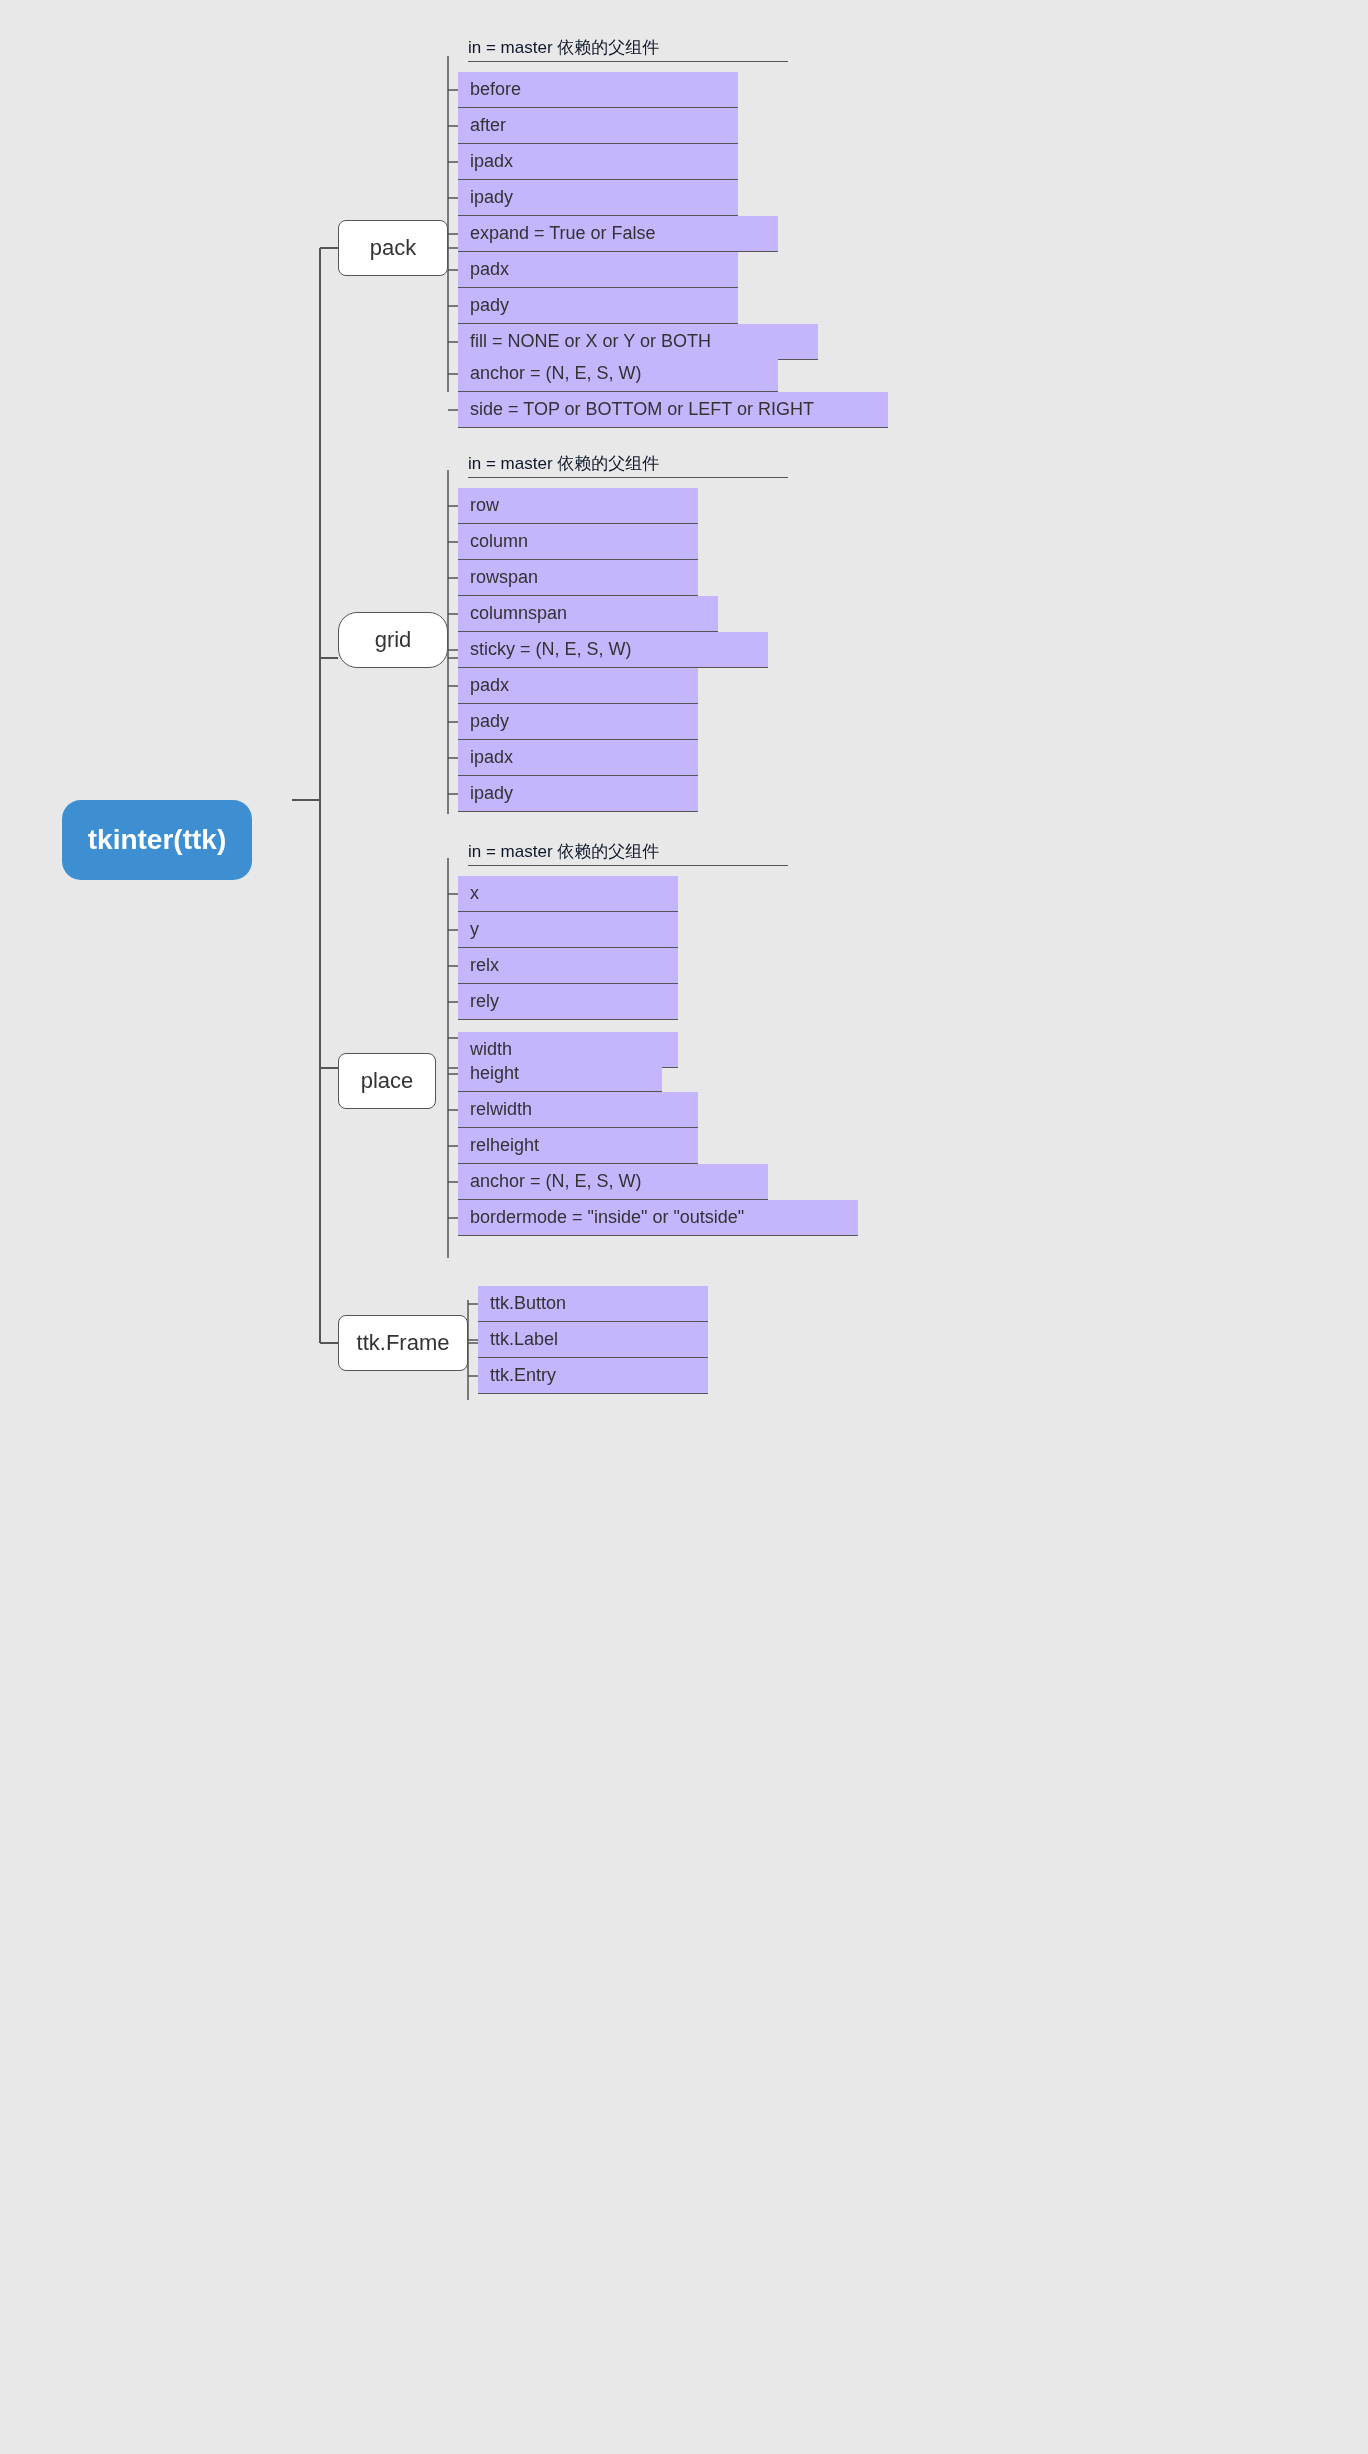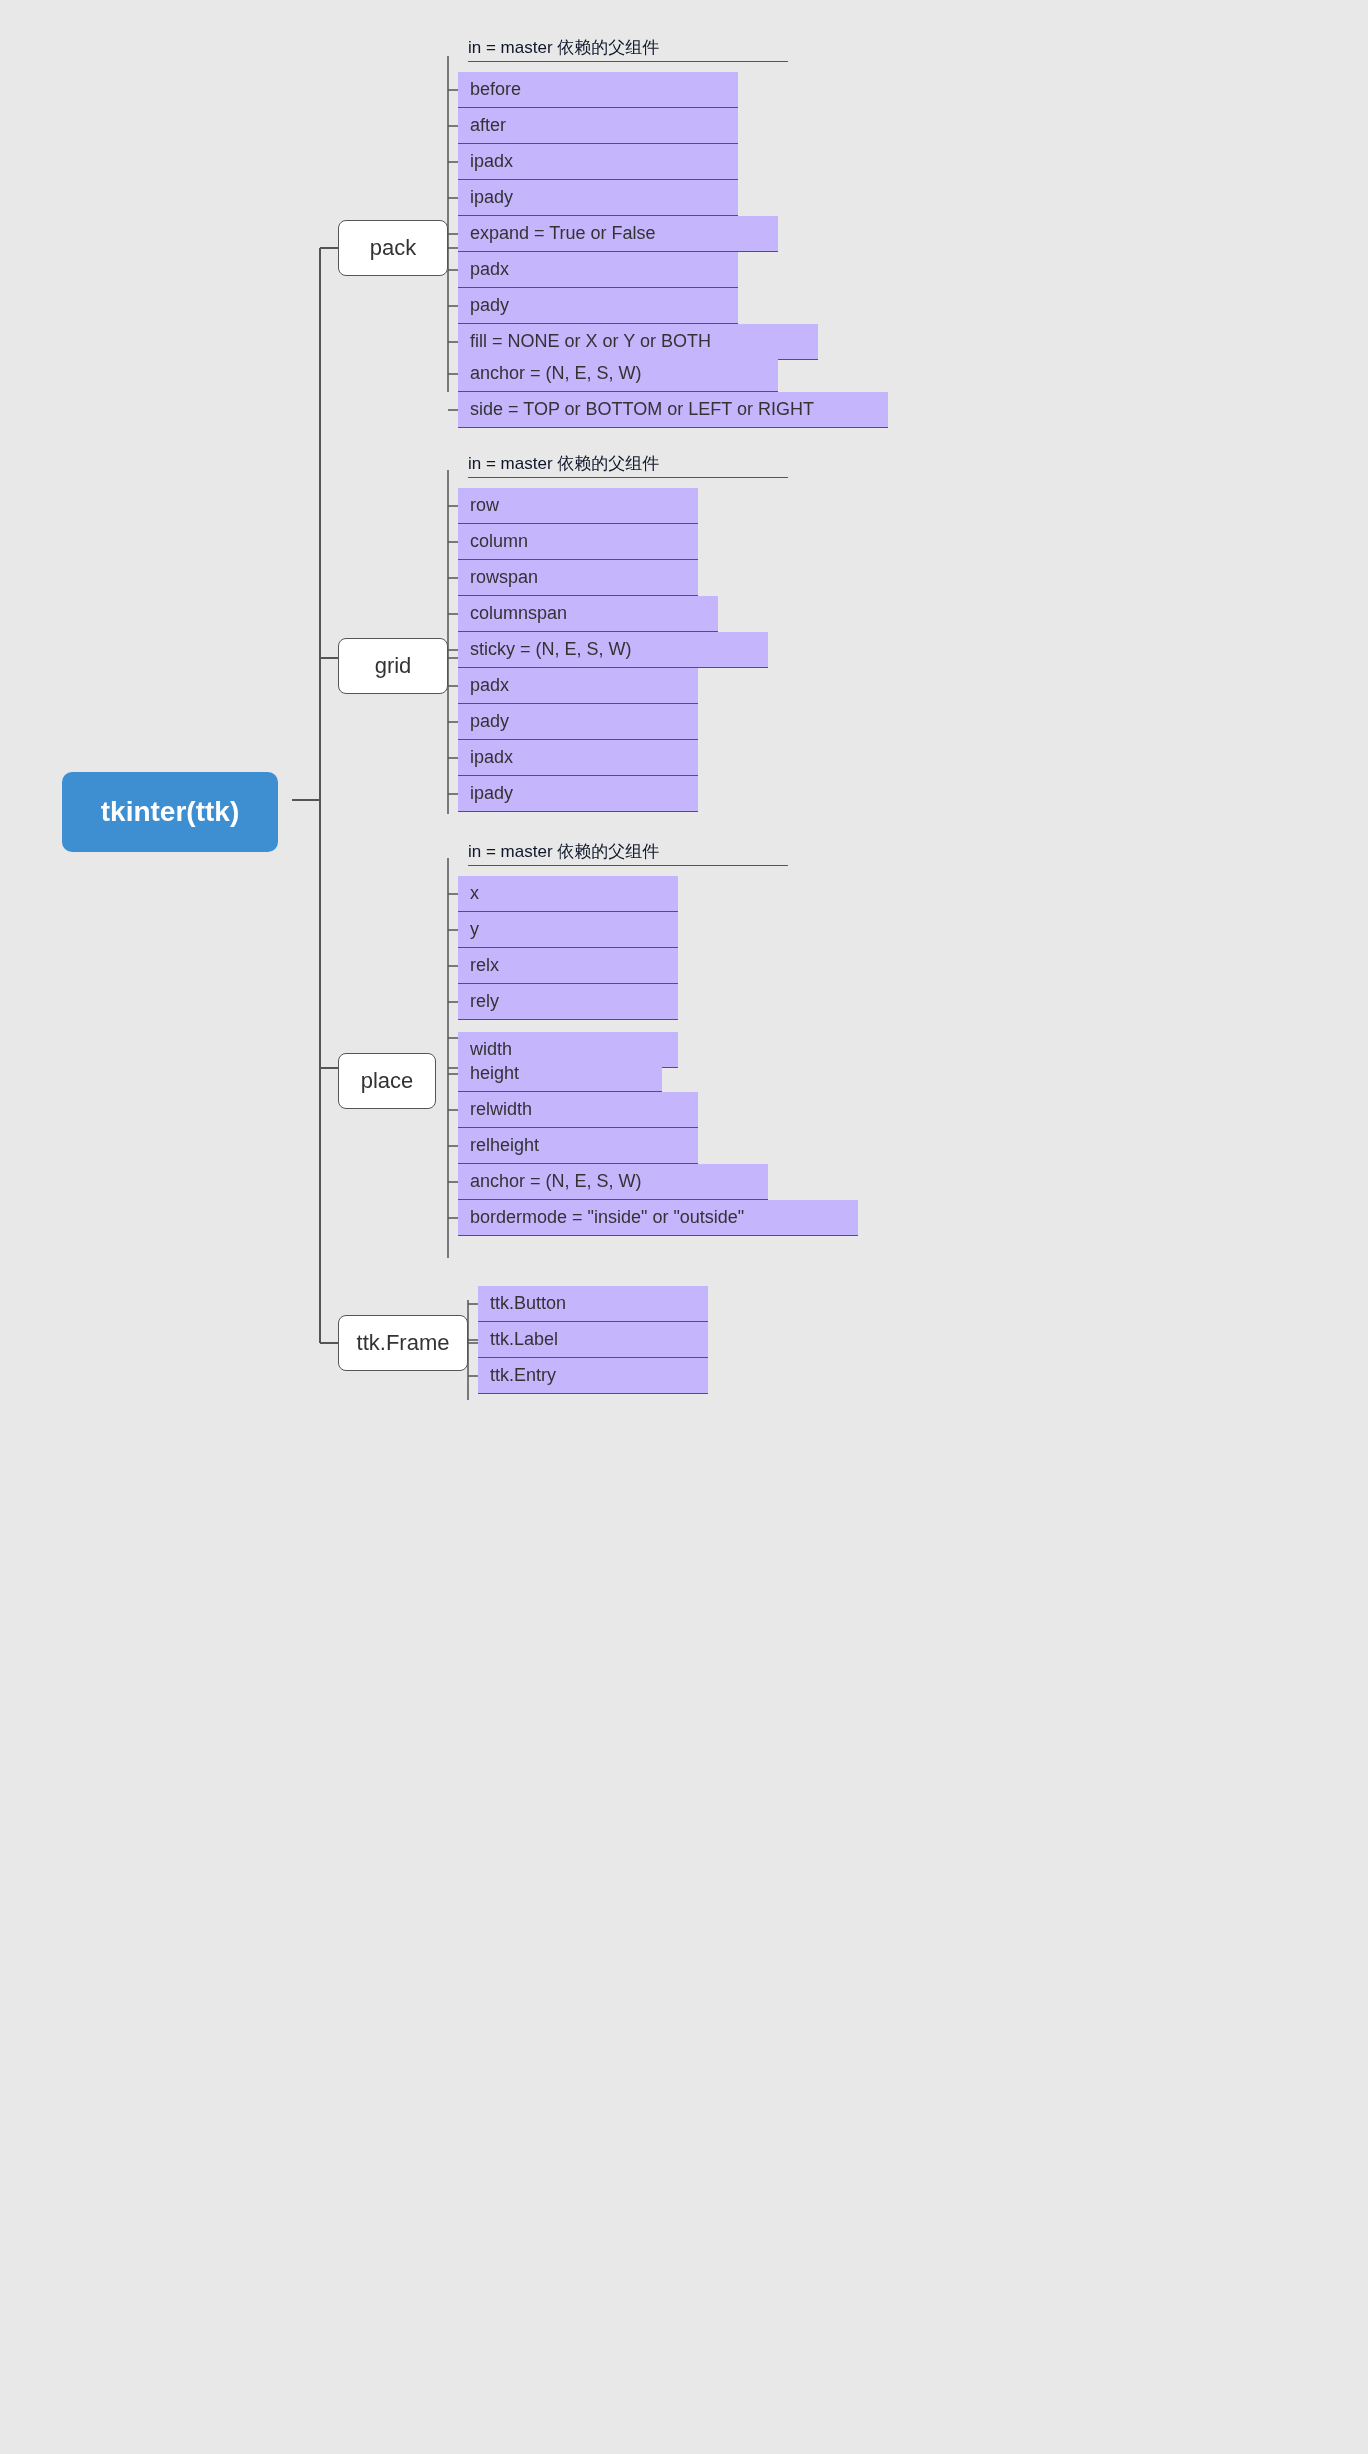--- a/index.html
+++ b/index.html
@@ -152,42 +152,42 @@
     <line x1="448" y1="1218" x2="458" y2="1218" stroke="#555" stroke-width="1.5"></line>
 
     <line x1="468" y1="1300" x2="468" y2="1400" stroke="#555" stroke-width="1.5"></line>
     <line x1="468" y1="1343" x2="478" y2="1343" stroke="#555" stroke-width="1.5"></line>
 
     <line x1="468" y1="1304" x2="478" y2="1304" stroke="#555" stroke-width="1.5"></line>
     <line x1="468" y1="1340" x2="478" y2="1340" stroke="#555" stroke-width="1.5"></line>
     <line x1="468" y1="1376" x2="478" y2="1376" stroke="#555" stroke-width="1.5"></line>
   </svg>
 
-  <div class="root-node" style="left:62px; top:772px; width:216px; height:80px;">
+  <div class="root-node" style="left:62px; top:800px; width:190px; height:80px;border-radius:19px;">
     <span>tkinter(ttk)</span>
   </div>
 
   <div class="header-label" style="left:468px; top:36px; width:320px;">in = master 依赖的父组件</div>
 
   <div class="branch-node" style="left:338px; top:220px; width:110px; height:56px;">pack</div>
 
   <div class="leaf-node" style="left:458px; top:72px; width:280px;">before</div>
   <div class="leaf-node" style="left:458px; top:108px; width:280px;">after</div>
   <div class="leaf-node" style="left:458px; top:144px; width:280px;">ipadx</div>
   <div class="leaf-node" style="left:458px; top:180px; width:280px;">ipady</div>
   <div class="leaf-node" style="left:458px; top:216px; width:320px;">expand = True or False</div>
   <div class="leaf-node" style="left:458px; top:252px; width:280px;">padx</div>
   <div class="leaf-node" style="left:458px; top:288px; width:280px;">pady</div>
   <div class="leaf-node" style="left:458px; top:324px; width:360px;">fill = NONE or X or Y or BOTH</div>
   <div class="leaf-node" style="left:458px; top:356px; width:320px;">anchor = (N, E, S, W)</div>
   <div class="leaf-node" style="left:458px; top:392px; width:430px;">side = TOP or BOTTOM or LEFT or RIGHT</div>
 
   <div class="header-label" style="left:468px; top:452px; width:320px;">in = master 依赖的父组件</div>
 
-  <div class="branch-node" style="left:338px; top:638px; width:110px; height:56px;">grid</div>
+  <div class="branch-node" style="left:338px; top:612px; width:110px; height:56px;border-radius:19px;">grid</div>
 
   <div class="leaf-node" style="left:458px; top:488px; width:240px;">row</div>
   <div class="leaf-node" style="left:458px; top:524px; width:240px;">column</div>
   <div class="leaf-node" style="left:458px; top:560px; width:240px;">rowspan</div>
   <div class="leaf-node" style="left:458px; top:596px; width:260px;">columnspan</div>
   <div class="leaf-node" style="left:458px; top:632px; width:310px;">sticky = (N, E, S, W)</div>
   <div class="leaf-node" style="left:458px; top:668px; width:240px;">padx</div>
   <div class="leaf-node" style="left:458px; top:704px; width:240px;">pady</div>
   <div class="leaf-node" style="left:458px; top:740px; width:240px;">ipadx</div>
   <div class="leaf-node" style="left:458px; top:776px; width:240px;">ipady</div>

